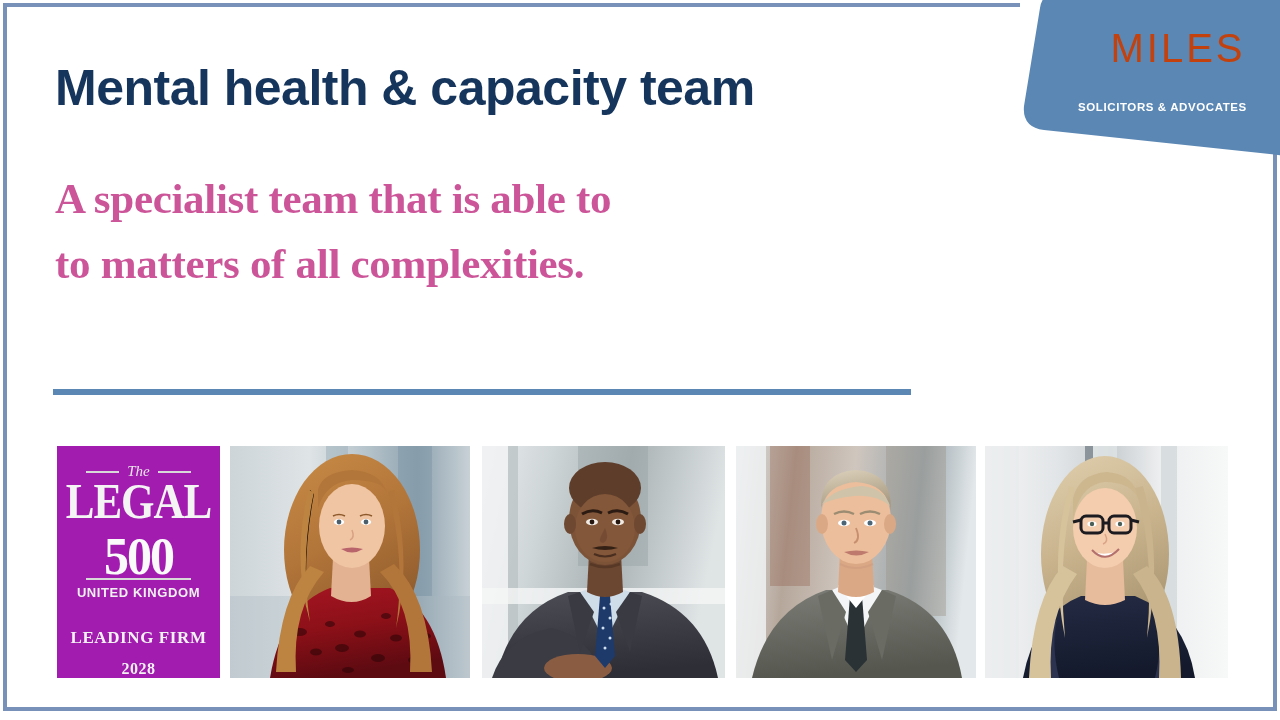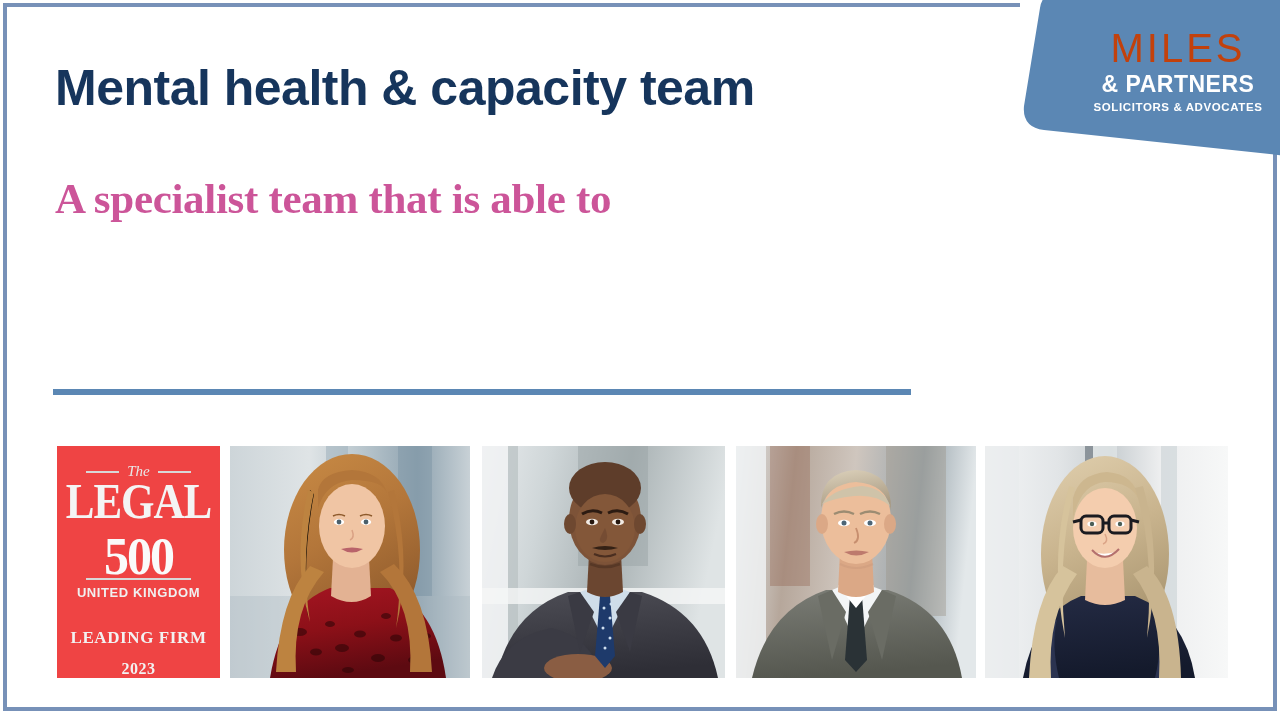--- a/index.html
+++ b/index.html
@@ -89,21 +89,20 @@
     font-size: 23px;
     font-weight: 700;
     letter-spacing: 0.5px;
     line-height: 1;
   }
   .logo-sub {
     position: absolute;
     left: 70px;
     top: 108px;
     width: 200px;
-    text-align: center;
     color: #ffffff;
     font-family: "Liberation Sans", sans-serif;
     font-size: 11.5px;
     font-weight: 700;
     letter-spacing: 0.6px;
     line-height: 1;
   }
 
   
   .headline {
@@ -158,21 +157,21 @@
     top: 0;
     height: 232px;
     overflow: hidden;
     background: #e9eef2;
   }
 
   
   .badge-legal500 {
     left: 57px;
     width: 163px;
-    background: #ef4444;
+    background: #a21caf;
   }
   .b5-inner {
     position: relative;
     width: 100%;
     height: 100%;
     color: #f2f2f2;
     text-align: center;
   }
   .b5-the {
     position: absolute;
@@ -275,37 +274,38 @@
 <body>
 
 <div id="slide">
 
   <div class="slide-frame"></div>
 
   <div class="headline">Mental health &amp; capacity team</div>
 
   <div class="subhead">
     <span class="line">A specialist team that is able to</span>
+    <span class="line">to matters of all complexities.</span>
   </div>
 
   <div class="divider"></div>
 
   <div class="photo-strip">
 
     <div class="photo badge-legal500">
       <div class="b5-inner">
         <div class="b5-the">The</div>
         <div class="b5-the-rule-l"></div>
         <div class="b5-the-rule-r"></div>
         <div class="b5-legal">LEGAL</div>
         <div class="b5-500">500</div>
         <div class="b5-rule2"></div>
         <div class="b5-uk">UNITED KINGDOM</div>
         <div class="b5-leading">LEADING FIRM</div>
-        <div class="b5-year">2023</div>
+        <div class="b5-year">2028</div>
       </div>
     </div>
 
     <div class="photo photo-p1">
       <div class="ph-canvas">
         <svg viewBox="0 0 240 232" preserveAspectRatio="none">
           <defs>
             <linearGradient id="bg1" x1="0" y1="0" x2="1" y2="0">
               <stop offset="0" stop-color="#cdd5d9"></stop>
               <stop offset="0.33" stop-color="#dfe4e6"></stop>
@@ -569,18 +569,17 @@
 
   </div>
 
   <div class="frame-mask-top"></div>
   <div class="logo-badge">
     <svg viewBox="0 0 280 176" xmlns="http://www.w3.org/2000/svg">
       <path d="M44 0 L280 0 L280 162 L36 136 Q14 133 16 112 L32 14 Q34 1 44 0 Z" fill="#5b87b4"></path>
     </svg>
     <div class="logo-text">
       <div class="logo-miles">MILES</div>
-      <div class="logo-partners">&amp; PARTNERS</div>
       <div class="logo-sub">SOLICITORS &amp; ADVOCATES</div>
     </div>
   </div>
 
 </div>
 
 </body></html>

